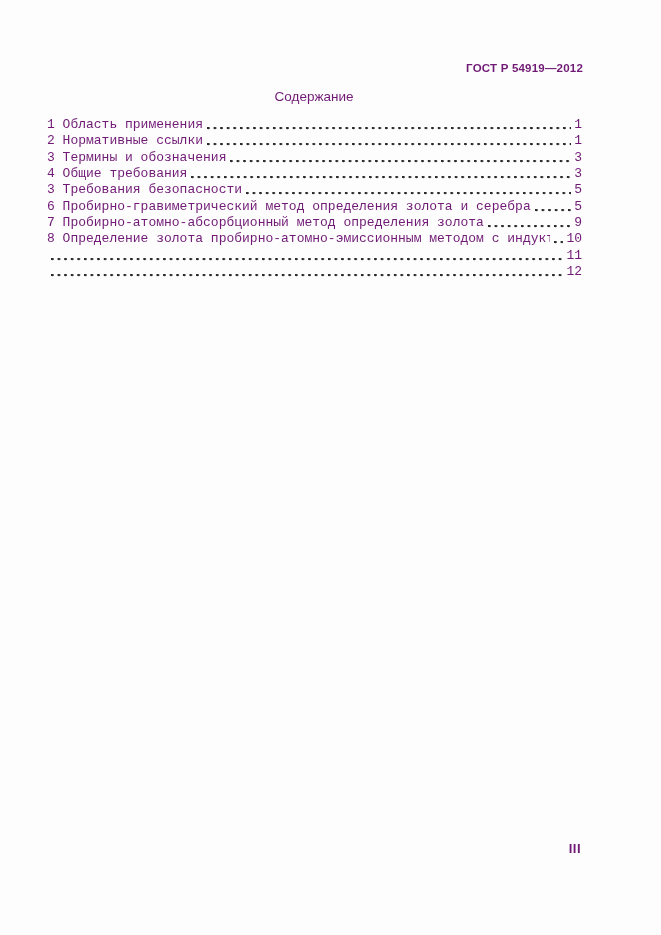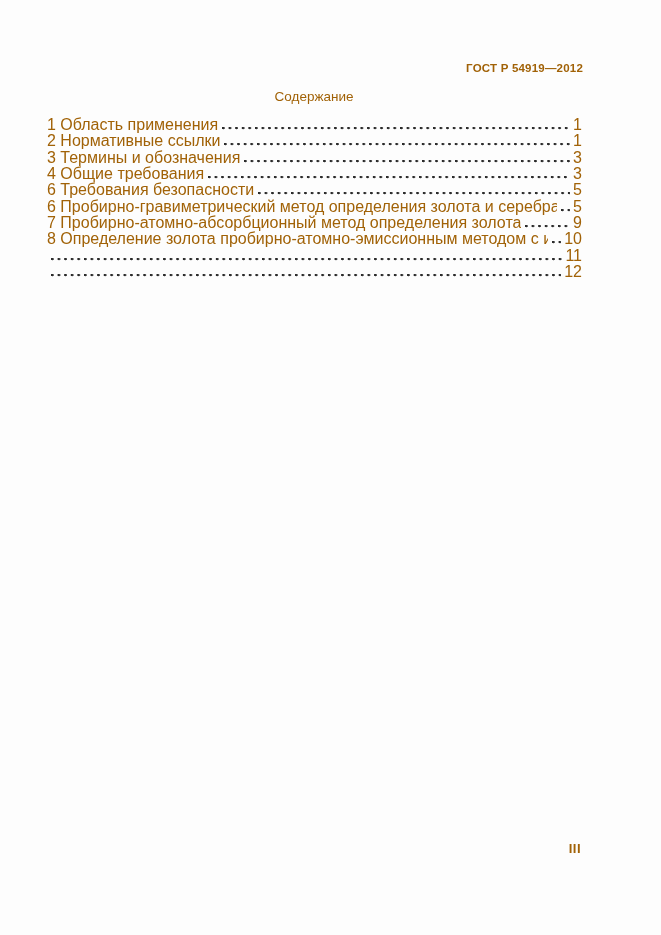--- a/index.html
+++ b/index.html
@@ -6,21 +6,21 @@
   html, body { margin: 0; padding: 0; }
   body {
     background: #fdfdfd;
     font-family: "Liberation Sans", "DejaVu Sans", sans-serif;
   }
   .page {
     position: relative;
     width: 661px;
     height: 935px;
     background: #fdfdfd;
-    color: #a16207;
+    color: #701a75;
     overflow: hidden;
   }
   .doc-header {
     position: absolute;
     top: 62px;
     left: 47px;
     right: 78px;
     text-align: right;
     font-size: 11.5px;
     font-weight: bold;
@@ -40,21 +40,22 @@
     position: absolute;
     top: 117px;
     left: 47px;
     right: 79px;
   }
   .toc-row {
     display: flex;
     align-items: baseline;
     height: 16.35px;
     line-height: 16.35px;
-    font-size: 16px;
+    font-size: 13px;
+    font-family: Liberation Mono, monospace;
   }
   .toc-label {
     flex: 0 1 auto;
     min-width: 0;
     overflow: hidden;
     white-space: nowrap;
   }
   .toc-leader {
     flex: 1 1 auto;
     min-width: 9px;
@@ -108,21 +109,21 @@
       <span class="toc-page">3</span>
     </div>
 
     <div class="toc-row">
       <span class="toc-label">4 Общие требования</span>
       <span class="toc-leader"></span>
       <span class="toc-page">3</span>
     </div>
 
     <div class="toc-row">
-      <span class="toc-label">6 Требования безопасности</span>
+      <span class="toc-label">3 Требования безопасности</span>
       <span class="toc-leader"></span>
       <span class="toc-page">5</span>
     </div>
 
     <div class="toc-row">
       <span class="toc-label">6 Пробирно-гравиметрический метод определения золота и серебра</span>
       <span class="toc-leader"></span>
       <span class="toc-page">5</span>
     </div>
 

